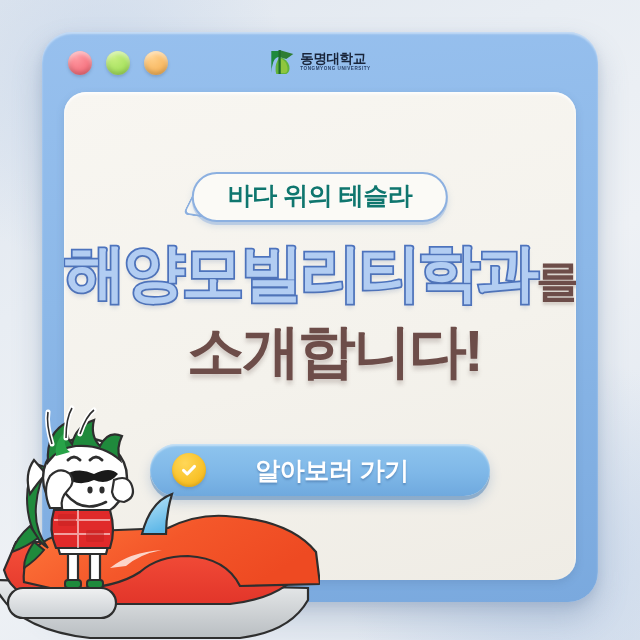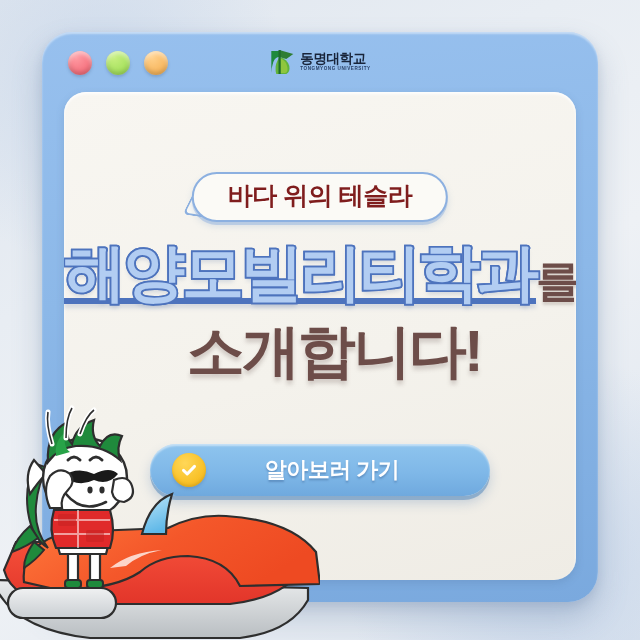--- a/index.html
+++ b/index.html
@@ -128,21 +128,21 @@
     position: relative;
     border: 2.5px solid #8cb0e0;
     background: #fbfaf6;
     border-radius: 30px;
     padding: 8px 34px 10px 34px;
     box-shadow: 0 3px 0 rgba(140,176,224,0.45), 0 4px 7px rgba(110,145,190,0.22);
   }
   .badge-text {
     font-size: 25px;
     font-weight: 700;
-    color: #7f1d1d;
+    color: #0f766e;
     letter-spacing: -0.5px;
     white-space: nowrap;
     line-height: 1.1;
     text-shadow: 0 1px 0 rgba(255,255,255,0.8);
   }
   .badge-tail {
     position: absolute;
     left: -7px;
     bottom: 4px;
     width: 20px; height: 18px;
@@ -167,21 +167,20 @@
     font-weight: 800;
     letter-spacing: -3px;
     line-height: 1;
     white-space: nowrap;
   }
   .hl-blue {
     color: #b2cdf2;
     -webkit-text-stroke: 3.5px #4d73bd;
     paint-order: stroke fill;
     text-shadow: 0 4px 4px rgba(90,120,165,0.22);
-    text-decoration: underline;
   }
   .hl-dark {
     color: #6d4d49;
     font-size: 44px;
     letter-spacing: -2px;
     text-shadow: 0 3px 3px rgba(100,80,75,0.22);
     vertical-align: -2px;
   }
   .line2 {
     margin-top: 18px;
@@ -223,21 +222,21 @@
     box-shadow: inset 0 -2px 3px rgba(160,110,0,0.28), 0 2px 3px rgba(80,110,150,0.3);
     display: flex;
     align-items: center;
     justify-content: center;
     flex: none;
   }
   .cta-check svg { display:block; }
   .cta-label {
     flex: 1;
     text-align: center;
-    font-size: 22px;
+    font-size: 25px;
     font-weight: 700;
     color: #ffffff;
     letter-spacing: -0.5px;
     text-shadow: 0 2px 2px rgba(60,100,150,0.45);
     margin-left: -10px;
   }
 
   
   .scene {
     position: absolute;

